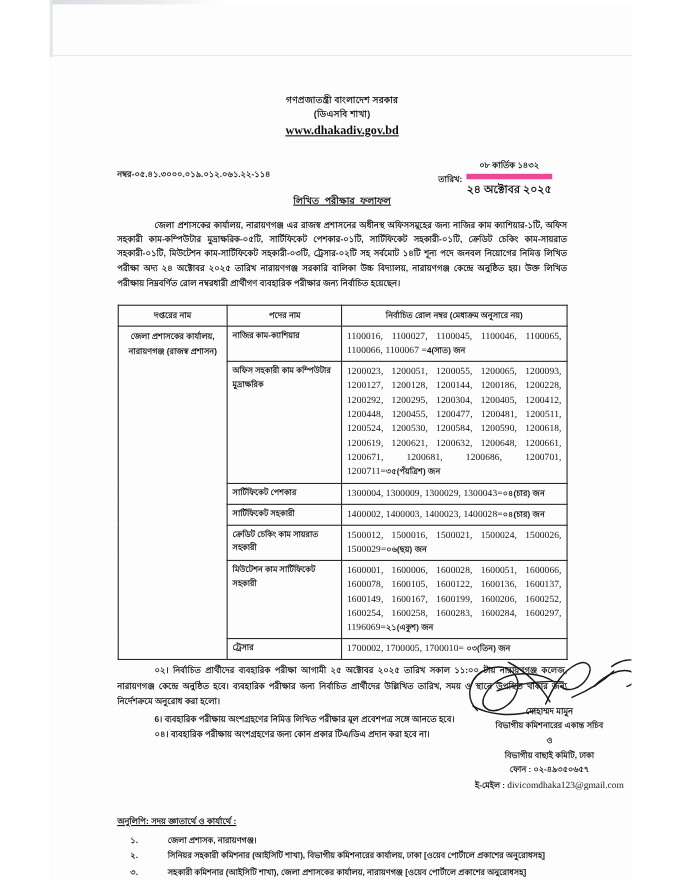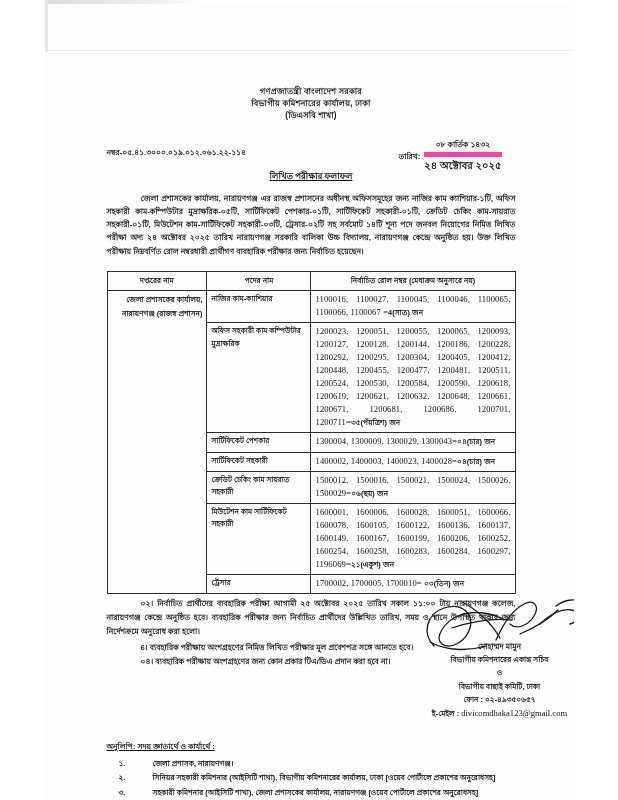--- a/index.html
+++ b/index.html
@@ -108,21 +108,21 @@
     font-family: "Liberation Sans", sans-serif;
     font-size: 10px;
     font-weight: bold;
     padding-top: 1px;
     display: block;
   }
 
   
   .subject {
     text-align: center;
-    font-family: Liberation Serif, serif;
+    font-family: Liberation Mono, monospace;
     font-size: 8.6px;
     font-weight: bold;
     text-decoration: underline;
     margin-top: 2px;
     margin-bottom: 8px;
   }
 
   
   .intro {
     font-family: "Liberation Sans", sans-serif;
@@ -149,21 +149,21 @@
   }
   table.result th {
     text-align: center;
     font-family: "Liberation Sans", sans-serif;
     font-size: 7.4px;
     font-weight: bold;
     padding: 3px 2px;
     vertical-align: middle;
   }
   td.office {
-    text-align: right;
+    text-align: center;
     vertical-align: middle;
     font-family: "Liberation Sans", sans-serif;
     font-size: 7.4px;
     font-weight: bold;
     line-height: 1.85;
   }
   td.post {
     font-family: "Liberation Sans", sans-serif;
     font-size: 7.3px;
     font-weight: bold;
@@ -267,22 +267,22 @@
 
 <div class="page">
   <div class="scan-edge-top"></div>
   <div class="scan-edge-left"></div>
   <div class="scan-band"></div>
 
   <div class="body-wrap">
 
     <div class="letterhead">
       <div class="lh-line">গণপ্রজাতন্ত্রী বাংলাদেশ সরকার</div>
-      <div class="lh-line">বিভাগীয় কমিশনারের কার্যালয়, ঢাকা</div>
       <div class="lh-line">(ডিএসবি শাখা)</div>
+      <div class="lh-web">www.dhakadiv.gov.bd</div>
     </div>
 
     <div class="memo-row">
       <div class="memo-no">
         <span>নম্বর-</span><span>০৫.৪১.৩০০০.০১৯.০১২.০৬১.২২-১১৪</span>
       </div>
       <div class="memo-date">
         <span class="memo-date-label">তারিখ:</span>
         <span class="memo-date-stack">
           <span class="d1">০৮ কার্তিক ১৪৩২</span>

